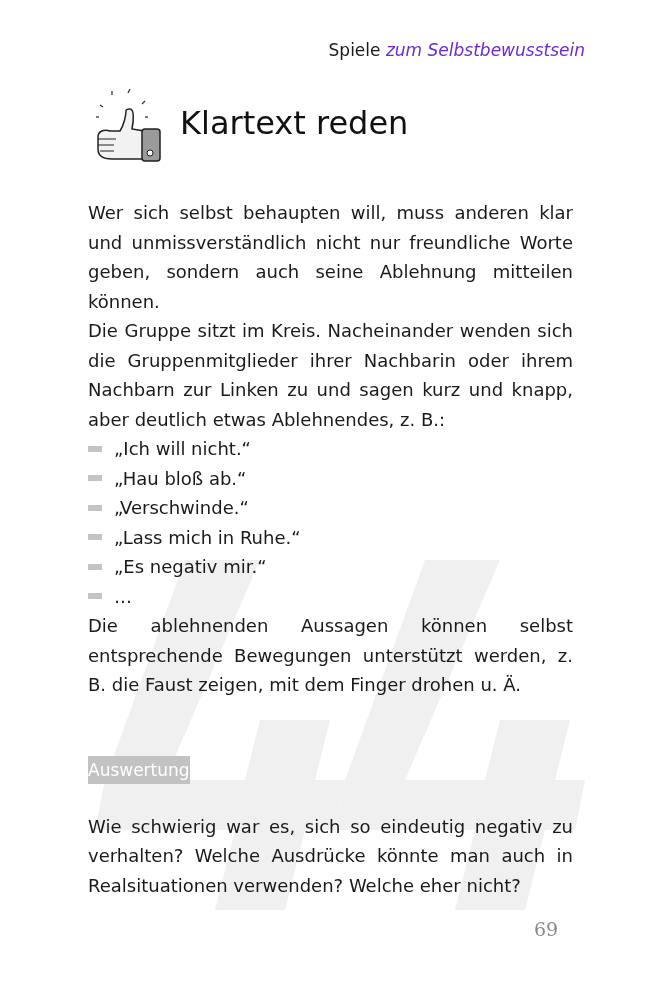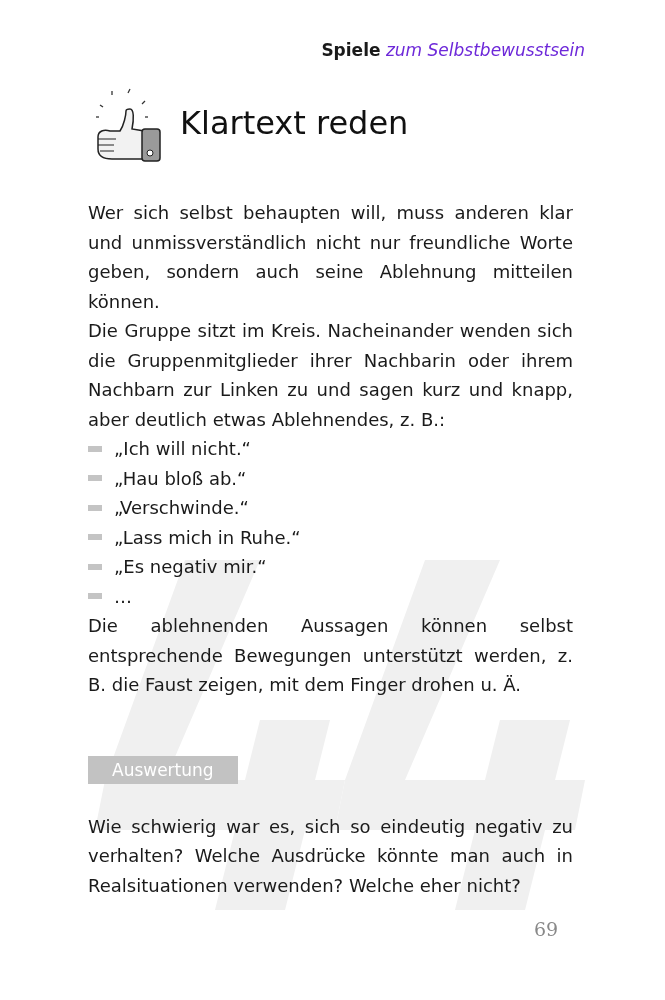--- a/index.html
+++ b/index.html
@@ -1,30 +1,30 @@
 <!DOCTYPE html>
 <html><head>
 <meta charset="utf-8">
 <style>
   html, body { margin:0; padding:0; }
   body { width:665px; height:1000px; background:#ffffff; position:relative; overflow:hidden;
          font-family:"DejaVu Sans", sans-serif; color:#1a1a1a; }
   .watermark { position:absolute; left:95px; top:530px; width:500px; height:380px; z-index:0; }
   .header { position:absolute; right:80px; top:40px; font-size:17px; z-index:1; }
-  .header .strong { color:#1a1a1a; font-weight:bold; }
+  .header .strong { color:#1a1a1a; font-weight:normal; }
   .header .em { color:#6d28d9; font-style:italic; }
   .title-row { position:absolute; left:90px; top:85px; display:flex; align-items:center; z-index:1; }
   .title { font-size:32px; margin-left:10px; margin-bottom:4px; color:#111; }
   .content { position:absolute; left:88px; top:198px; width:485px; z-index:1; font-size:18px; line-height:29.5px; }
   .content p { margin:0; text-align:justify; }
   .content ul { list-style:none; margin:0; padding:0; }
   .content li { display:flex; align-items:center; }
   .bullet { display:inline-block; width:14px; height:6px; background:#c4c4c4; margin-right:12px; }
   .section-label { display:inline-block; background:#c2c2c2; color:#ffffff; font-size:17px;
-                   padding:0 24px; line-height:28px; margin-top:56px; margin-bottom:28px; }
+                   padding:0 0; line-height:28px; margin-top:56px; margin-bottom:28px; }
   .page-number { position:absolute; left:534px; top:918px; font-size:19px; color:#888; z-index:1; font-family:"DejaVu Serif", serif; }
 </style>
 </head>
 <body>
 
 <svg class="watermark" viewBox="0 0 500 380">
   <g fill="#f0f0f0">
     <polygon points="90,30 165,30 70,250 150,250 165,190 235,190 220,250 250,250 240,300 210,300 190,380 120,380 140,300 0,300 10,250"></polygon>
     <polygon points="330,30 405,30 310,250 390,250 405,190 475,190 460,250 490,250 480,300 450,300 430,380 360,380 380,300 240,300 250,250"></polygon>
   </g>

